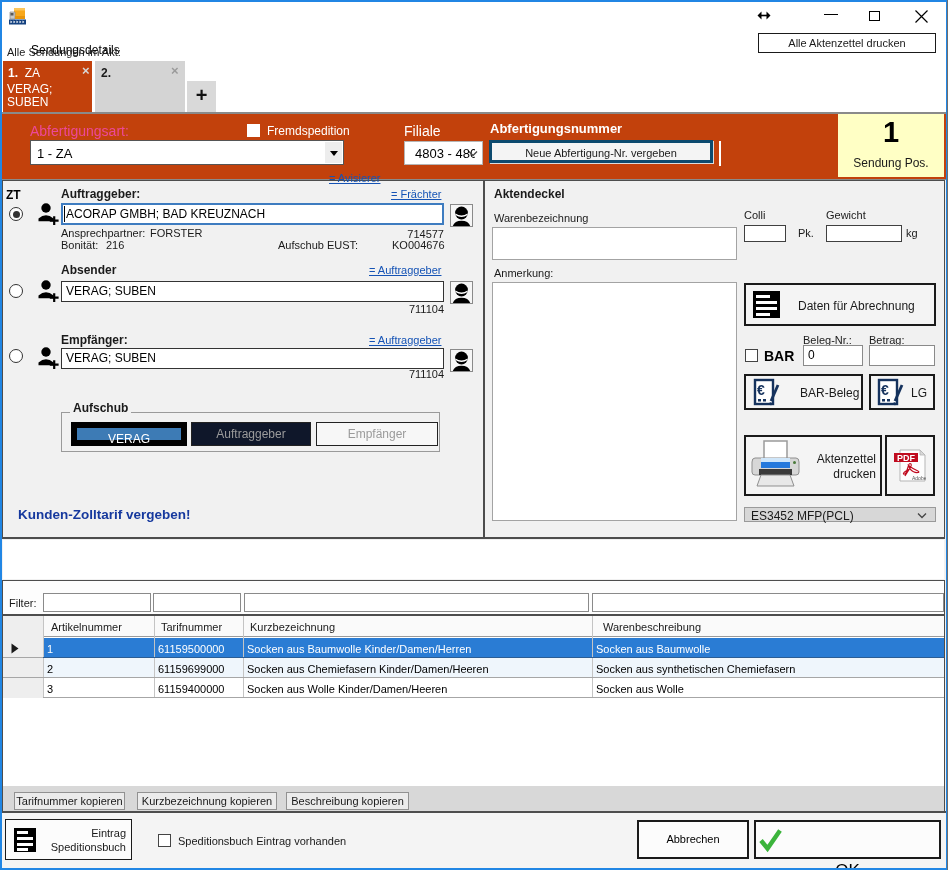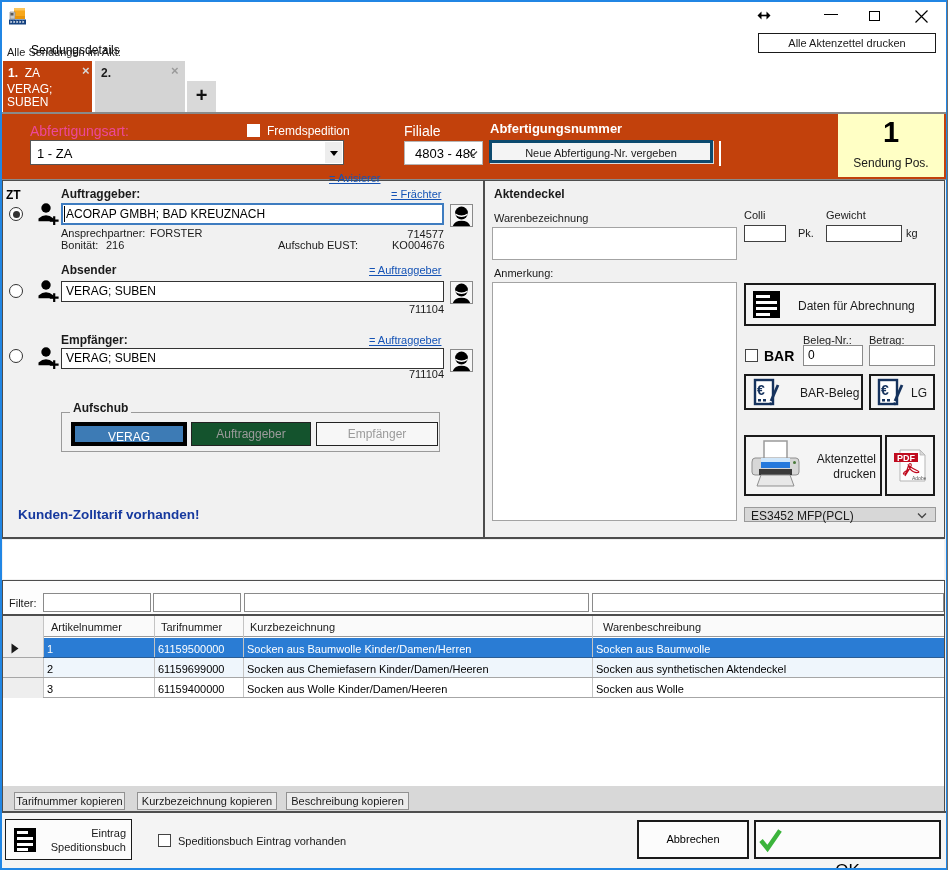--- a/index.html
+++ b/index.html
@@ -160,24 +160,24 @@
   <svg width="21" height="21" viewBox="0 0 21 21">
       <circle cx="10.5" cy="8" r="6.4" fill="#000"></circle>
       <path d="M4.4 8.6 Q10.5 12.4 16.6 8.6 L16.6 10.0 Q10.5 14.0 4.4 10.0 Z" fill="#fff"></path>
       <path d="M1.8 21 Q3.6 15.8 10.5 15.8 Q17.4 15.8 19.2 21 Z" fill="#000"></path>
     </svg>
 </div>
 <div class="abs lbl" style="left:404px;top:369px;width:40px;text-align:right;">711104</div>
 
 <div class="abs" style="left:61px;top:412px;width:379px;height:40px;border:1px solid #9a9a9a;"></div>
 <div class="abs lbl b" style="left:70px;top:402px;font-size:12px;background:#f1f1f1;padding:0 3px;">Aufschub</div>
-<div class="abs" style="left:71px;top:422px;width:116px;height:24px;background:#3d7bb5;border:4px solid #000000;color:#fff;font-size:12px;text-align:center;line-height:22px;">VERAG</div>
-<div class="abs" style="left:191px;top:422px;width:120px;height:24px;background:#14532d;border:1px solid #222;color:#9b9b9b;font-size:12px;text-align:center;line-height:22px;">Auftraggeber</div>
+<div class="abs" style="left:71px;top:422px;width:116px;height:24px;background:#3d7bb5;border:6px solid #000000;color:#fff;font-size:12px;text-align:center;line-height:22px;">VERAG</div>
+<div class="abs" style="left:191px;top:422px;width:120px;height:24px;background:#0f172a;border:1px solid #222;color:#9b9b9b;font-size:12px;text-align:center;line-height:22px;">Auftraggeber</div>
 <div class="abs" style="left:316px;top:422px;width:122px;height:24px;background:#f7f7f7;border:1px solid #222;color:#9b9b9b;font-size:12px;text-align:center;line-height:22px;">Empfänger</div>
-<div class="abs b" style="left:18px;top:507px;font-size:13.5px;color:#16399e;">Kunden-Zolltarif vorhanden!</div>
+<div class="abs b" style="left:18px;top:507px;font-size:13.5px;color:#16399e;">Kunden-Zolltarif vergeben!</div>
 
 <div class="abs lbl b" style="left:494px;top:188px;font-size:12px;">Aktendeckel</div>
 <div class="abs lbl" style="left:494px;top:213px;">Warenbezeichnung</div>
 <div class="abs" style="left:492px;top:227px;width:245px;height:33px;background:#fff;border:1px solid #a3a3a3;"></div>
 <div class="abs lbl" style="left:744px;top:210px;">Colli</div>
 <div class="inp abs" style="left:744px;top:225px;width:42px;height:17px;"></div>
 <div class="abs lbl" style="left:798px;top:228px;">Pk.</div>
 <div class="abs lbl" style="left:826px;top:210px;">Gewicht</div>
 <div class="inp abs" style="left:826px;top:225px;width:76px;height:17px;"></div>
 <div class="abs lbl" style="left:906px;top:228px;">kg</div>
@@ -276,21 +276,21 @@
     <path d="M0.5 0.5 L7.5 5.5 L0.5 10.5 Z" fill="#1a1a1a"></path>
   </svg>
 <div class="abs" style="left:47px;top:643px;font-size:11px;color:#fff;">1</div>
 <div class="abs" style="left:158px;top:643px;font-size:11px;color:#fff;">61159500000</div>
 <div class="abs" style="left:247px;top:643px;font-size:11px;color:#fff;">Socken aus Baumwolle Kinder/Damen/Herren</div>
 <div class="abs" style="left:596px;top:643px;font-size:11px;color:#fff;">Socken aus Baumwolle</div>
 <div class="abs" style="left:43px;top:658px;width:901px;height:20px;background:#eff6fc;"></div>
 <div class="abs" style="left:47px;top:663px;font-size:11px;color:#000;">2</div>
 <div class="abs" style="left:158px;top:663px;font-size:11px;color:#000;">61159699000</div>
 <div class="abs" style="left:247px;top:663px;font-size:11px;color:#000;">Socken aus Chemiefasern Kinder/Damen/Heeren</div>
-<div class="abs" style="left:596px;top:663px;font-size:11px;color:#000;">Socken aus synthetischen Aktendeckel</div>
+<div class="abs" style="left:596px;top:663px;font-size:11px;color:#000;">Socken aus synthetischen Chemiefasern</div>
 <div class="abs" style="left:47px;top:683px;font-size:11px;color:#000;">3</div>
 <div class="abs" style="left:158px;top:683px;font-size:11px;color:#000;">61159400000</div>
 <div class="abs" style="left:247px;top:683px;font-size:11px;color:#000;">Socken aus Wolle Kinder/Damen/Heeren</div>
 <div class="abs" style="left:596px;top:683px;font-size:11px;color:#000;">Socken aus Wolle</div>
 
 <div class="abs" style="left:43px;top:616px;width:1px;height:82px;background:#c4c4c4;"></div>
 <div class="abs" style="left:154px;top:616px;width:1px;height:82px;background:#c4c4c4;"></div>
 <div class="abs" style="left:243px;top:616px;width:1px;height:82px;background:#c4c4c4;"></div>
 <div class="abs" style="left:592px;top:616px;width:1px;height:82px;background:#c4c4c4;"></div>
 <div class="abs" style="left:3px;top:657px;width:40px;height:1px;background:#a6a6a6;"></div>

